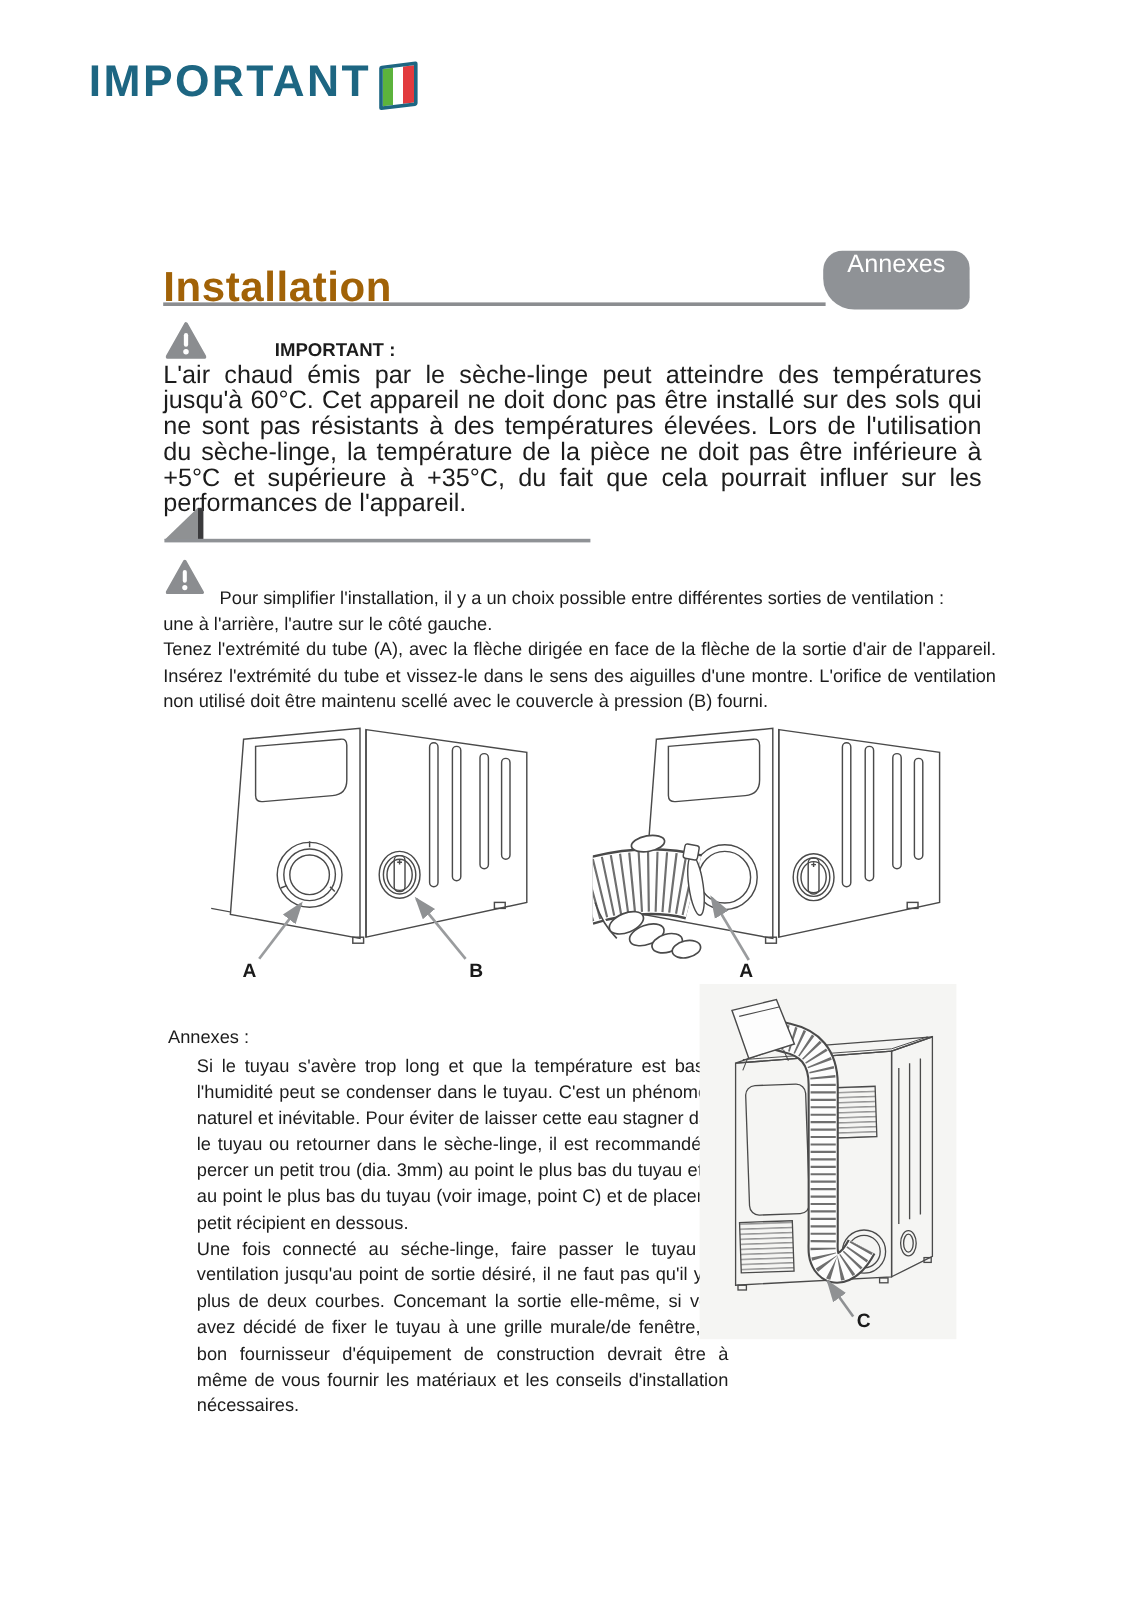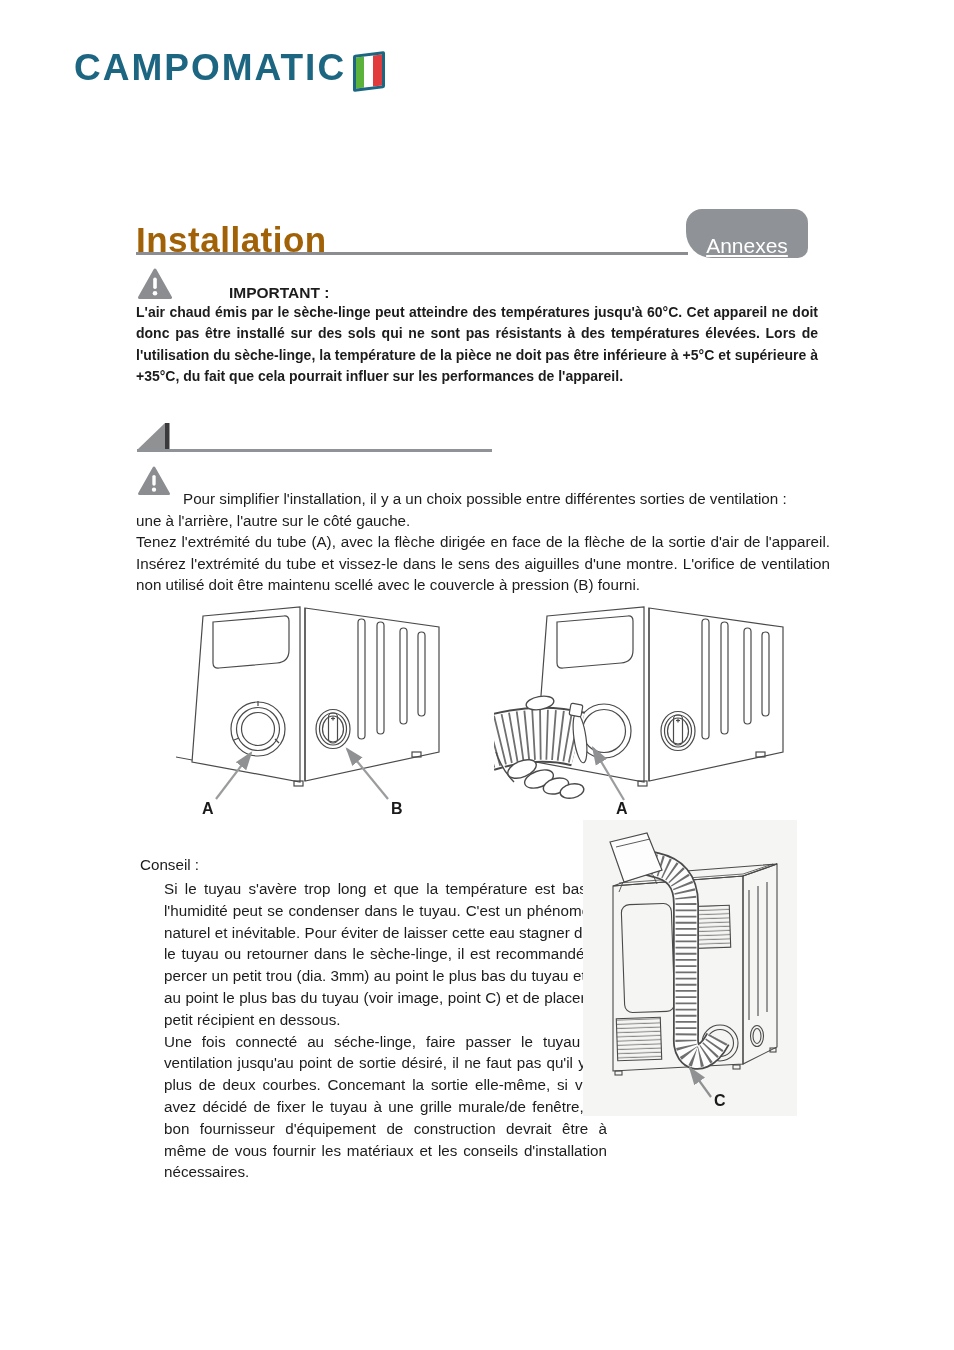--- a/index.html
+++ b/index.html
@@ -11,26 +11,26 @@
   .logo { position:absolute; left:74px; top:50px; display:flex; align-items:flex-start; gap:7px; }
   .logo-text { font-size:37px; font-weight:bold; color:#1d6682; letter-spacing:2px; line-height:36px; }
   .logo-flag { width:26px; height:31px; border:3px solid #1d6682; border-radius:2px;
     background:linear-gradient(90deg,#5cb33c 0 32%,#ffffff 32% 65%,#e23b3e 65%);
     transform:skewY(-7deg); margin-top:3px; }
   
   .h-title { position:absolute; left:136px; top:209px; font-size:35px; font-weight:bold; color:#a16207; letter-spacing:0.5px;margin-top:11px; }
   .h-line { position:absolute; left:136px; top:252px; width:552px; height:3px; background:#8b8d90; }
   .h-tab { position:absolute; left:686px; top:209px; width:122px; height:49px; background:#8f9296;
     border-radius:16px 14px 10px 26px; color:#ffffff; font-size:21px;
-    display:flex; align-items:flex-end; justify-content:center;text-decoration:underline; }
+    display:flex; align-items:flex-start; justify-content:center; }
   
   .warn1 { position:absolute; left:138px; top:268px; }
   .warn2 { position:absolute; left:138px; top:466px; }
   .imp-label { position:absolute; left:181px; top:284px; font-size:15.5px; font-weight:bold;margin-left:48px; }
-  .imp-body { position:absolute; left:136px; top:302px; width:682px; font-size:14px; line-height:21.4px; text-align:justify;font-weight:bold; }
+  .imp-body { position:absolute; left:136px; top:302px; width:682px; font-size:21px; line-height:21.4px; text-align:justify; }
   
   .wedge { position:absolute; left:137px; top:423px; }
   .sec-title { position:absolute; left:177px; top:424px; font-size:17px; font-weight:bold; }
   .sec-line { position:absolute; left:137px; top:449px; width:355px; height:2.5px; background:#8f9296; }
   .vent-text { position:absolute; left:136px; top:458px; width:694px; font-size:15.2px; line-height:21.6px;margin-top:30px; }
   .vent-text p { margin:0; }
   .vent-text p.indent { text-indent:47px; }
   .vent-text p.just { text-align:justify; }
   
   .fig1 { position:absolute; left:172px; top:602px; }
@@ -41,21 +41,21 @@
   .conseil-label { position:absolute; left:140px; top:856px; font-size:15.2px; }
   .conseil-text { position:absolute; left:136px; top:878px; width:443px; font-size:15.2px; line-height:21.8px; text-align:justify;margin-left:28px; }
   .conseil-text p { margin:0; }
 </style>
 </head>
 <body>
 
 <div class="page">
 
   <div class="logo">
-    <span class="logo-text">CAMPOMATIC</span>
+    <span class="logo-text">IMPORTANT</span>
     <span class="logo-flag"></span>
   </div>
 
   <div class="h-title">Installation</div>
   <div class="h-line"></div>
   <div class="h-tab">
     <span>Annexes</span>
   </div>
 
   <div class="warn1">
@@ -169,21 +169,21 @@
       <path d="M2,150 Q8,168 20,180"></path>
       <ellipse cx="28" cy="167" rx="15" ry="8" transform="rotate(-22 28 167)"></ellipse>
       <ellipse cx="45" cy="177" rx="15" ry="8" transform="rotate(-20 45 177)"></ellipse>
       <ellipse cx="62" cy="184" rx="13" ry="7.5" transform="rotate(-16 62 184)"></ellipse>
       <ellipse cx="78" cy="189" rx="12" ry="7" transform="rotate(-12 78 189)"></ellipse>
     </g>
     <line x1="130" y1="198" x2="99" y2="146" stroke="#9a9c9e" stroke-width="2.2" marker-end="url(#ah2)"></line>
     <text class="lbl" x="122" y="212">A</text>
   </svg>
 
-  <div class="conseil-label">Conseil :</div>
+  <div class="conseil-label">Annexes :</div>
   <div class="conseil-text">
     <p>Si le tuyau s'avère trop long et que la température est basse, l'humidité peut se condenser dans le tuyau. C'est un phénomène naturel et inévitable. Pour éviter de laisser cette eau stagner dans le tuyau ou retourner dans le sèche-linge, il est recommandé de percer un petit trou (dia. 3mm) au point le plus bas du tuyau et de au point le plus bas du tuyau (voir image, point C) et de placer un petit récipient en dessous.</p>
     <p>Une fois connecté au séche-linge, faire passer le tuyau de ventilation jusqu'au point de sortie désiré, il ne faut pas qu'il y ait plus de deux courbes. Concemant la sortie elle-même, si vous avez décidé de fixer le tuyau à une grille murale/de fenêtre, un bon fournisseur d'équipement de construction devrait être à même de vous fournir les matériaux et les conseils d'installation nécessaires.</p>
   </div>
 
   <div class="fig3wrap">
     <svg width="214" height="296" viewBox="0 0 214 296">
       <defs>
         <marker id="ah3" markerWidth="9" markerHeight="8" refX="7.5" refY="3.5" orient="auto">
           <path d="M0,0.5 L8.5,3.5 L0,6.5 Z" fill="#8f9193"></path>

